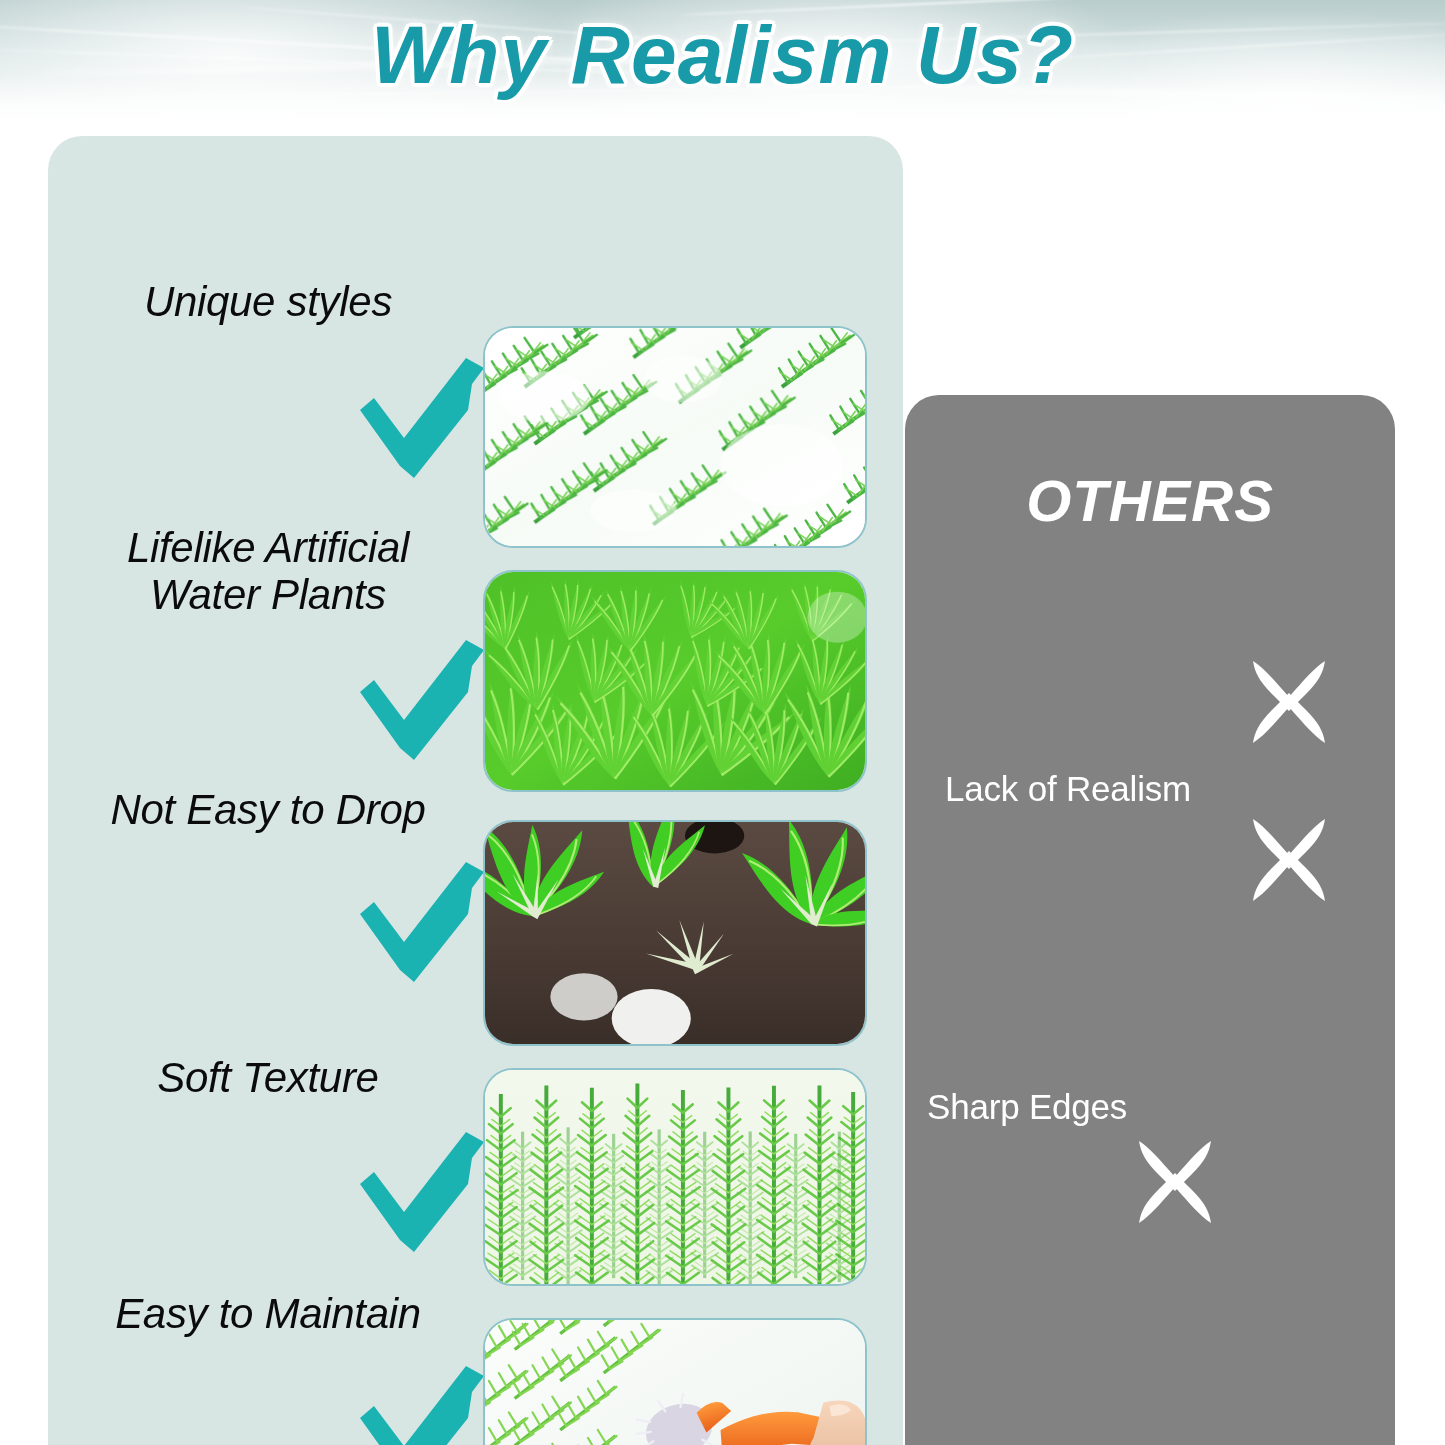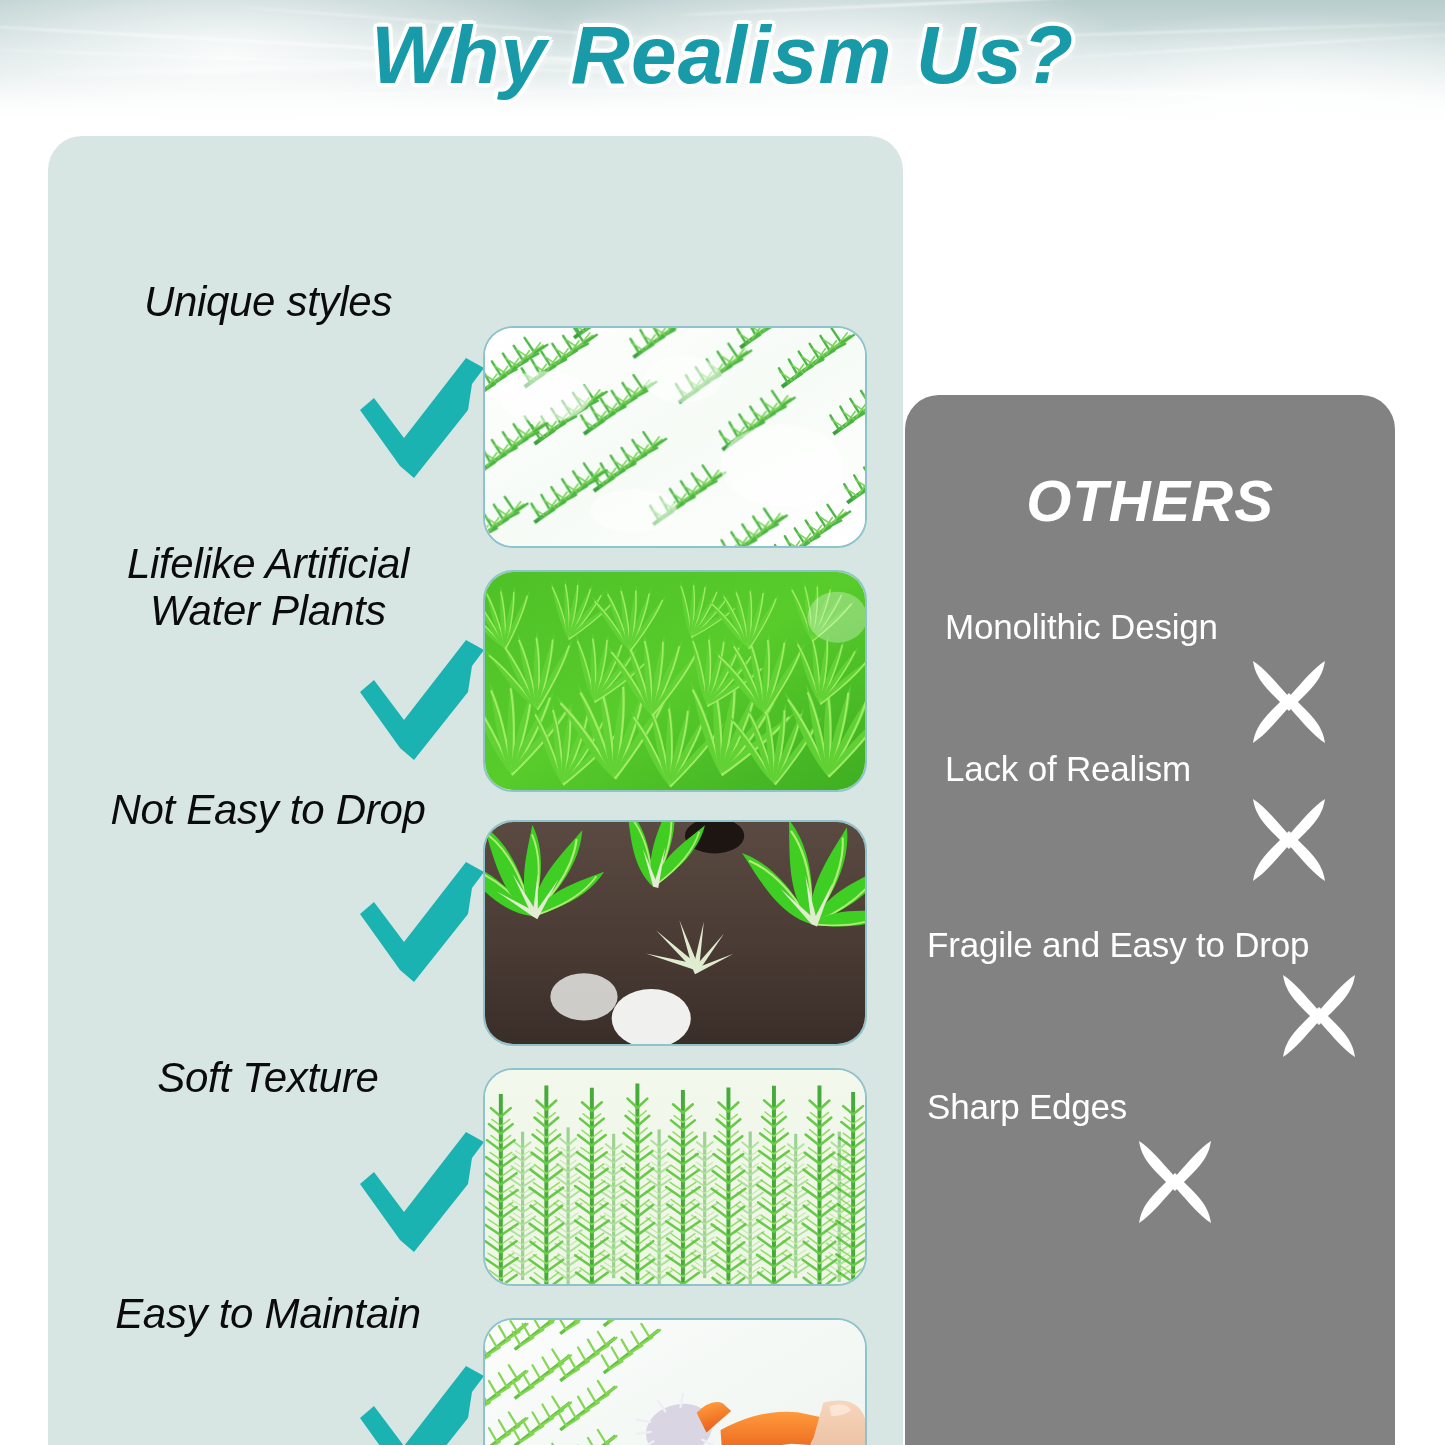--- a/index.html
+++ b/index.html
@@ -253,21 +253,21 @@
           <ellipse cx="60" cy="70" rx="46" ry="26"></ellipse>
           <ellipse cx="200" cy="52" rx="40" ry="24"></ellipse>
           <ellipse cx="300" cy="140" rx="62" ry="42"></ellipse>
           <ellipse cx="150" cy="186" rx="44" ry="22"></ellipse>
         </g>
       </svg>
     </div>
   </div>
 
   <div class="ours-row" style="top:344px; height:248px;">
-    <div class="ours-label-wrap" style="top:44px;margin-top:16px;">
+    <div class="ours-label-wrap" style="top:44px;">
       <div class="ours-label" style="white-space:pre-line;">Lifelike Artificial
 Water Plants</div>
     </div>
     <div class="check" style="left:308px; top:156px;">
       <svg class="art" viewBox="0 0 132 128">
         <path d="M4 56 L18 44 L48 84 L110 4 L128 14 L116 30 L112 56 L58 124 L44 112 Z" fill="#1bb2b2"></path>
       </svg>
     </div>
     <div class="thumb" style="left:435px; top:90px; width:384px; height:222px;">
       <svg class="art" viewBox="0 0 384 222" preserveAspectRatio="none">
@@ -579,48 +579,38 @@
         </g>
       </svg>
     </div>
   </div>
 </div>
 
 <div id="others-panel">
   <div id="others-heading">OTHERS</div>
 
   <div class="others-row" style="top:200px; height:160px;">
-    <div class="others-label" style="left:40px; top:12px;">Monolithic Design</div>
     <div class="cross" style="left:342px; top:64px;">
       <svg class="art" viewBox="0 0 84 86">
         <path d="M6 2 C 18 10, 26 20, 42 38 C 58 20, 66 10, 78 2 C 76 14, 72 22, 58 36 C 50 44, 46 48, 42 52 C 38 48, 34 44, 26 36 C 12 22, 8 14, 6 2 Z" fill="#ffffff"></path>
         <path d="M6 84 C 18 76, 26 66, 42 48 C 58 66, 66 76, 78 84 C 76 72, 72 64, 58 50 C 50 42, 46 38, 42 34 C 38 38, 34 42, 26 50 C 12 64, 8 72, 6 84 Z" fill="#ffffff"></path>
       </svg>
     </div>
   </div>
 
-  <div class="others-row" style="top:344px; height:160px;">
+  <div class="others-row" style="top:364px; height:160px;">
     <div class="others-label" style="left:40px; top:10px;">Lack of Realism</div>
     <div class="cross" style="left:342px; top:58px;">
       <svg class="art" viewBox="0 0 84 86">
         <path d="M6 2 C 18 10, 26 20, 42 38 C 58 20, 66 10, 78 2 C 76 14, 72 22, 58 36 C 50 44, 46 48, 42 52 C 38 48, 34 44, 26 36 C 12 22, 8 14, 6 2 Z" fill="#ffffff"></path>
         <path d="M6 84 C 18 76, 26 66, 42 48 C 58 66, 66 76, 78 84 C 76 72, 72 64, 58 50 C 50 42, 46 38, 42 34 C 38 38, 34 42, 26 50 C 12 64, 8 72, 6 84 Z" fill="#ffffff"></path>
       </svg>
     </div>
   </div>
 
-  <div class="others-row" style="top:520px; height:160px;">
-    <div class="others-label" style="left:22px; top:10px;">Fragile and Easy to Drop</div>
-    <div class="cross" style="left:372px; top:58px;">
-      <svg class="art" viewBox="0 0 84 86">
-        <path d="M6 2 C 18 10, 26 20, 42 38 C 58 20, 66 10, 78 2 C 76 14, 72 22, 58 36 C 50 44, 46 48, 42 52 C 38 48, 34 44, 26 36 C 12 22, 8 14, 6 2 Z" fill="#ffffff"></path>
-        <path d="M6 84 C 18 76, 26 66, 42 48 C 58 66, 66 76, 78 84 C 76 72, 72 64, 58 50 C 50 42, 46 38, 42 34 C 38 38, 34 42, 26 50 C 12 64, 8 72, 6 84 Z" fill="#ffffff"></path>
-      </svg>
-    </div>
-  </div>
 
   <div class="others-row" style="top:680px; height:160px;">
     <div class="others-label" style="left:22px; top:12px;">Sharp Edges</div>
     <div class="cross" style="left:228px; top:64px;">
       <svg class="art" viewBox="0 0 84 86">
         <path d="M6 2 C 18 10, 26 20, 42 38 C 58 20, 66 10, 78 2 C 76 14, 72 22, 58 36 C 50 44, 46 48, 42 52 C 38 48, 34 44, 26 36 C 12 22, 8 14, 6 2 Z" fill="#ffffff"></path>
         <path d="M6 84 C 18 76, 26 66, 42 48 C 58 66, 66 76, 78 84 C 76 72, 72 64, 58 50 C 50 42, 46 38, 42 34 C 38 38, 34 42, 26 50 C 12 64, 8 72, 6 84 Z" fill="#ffffff"></path>
       </svg>
     </div>
   </div>

